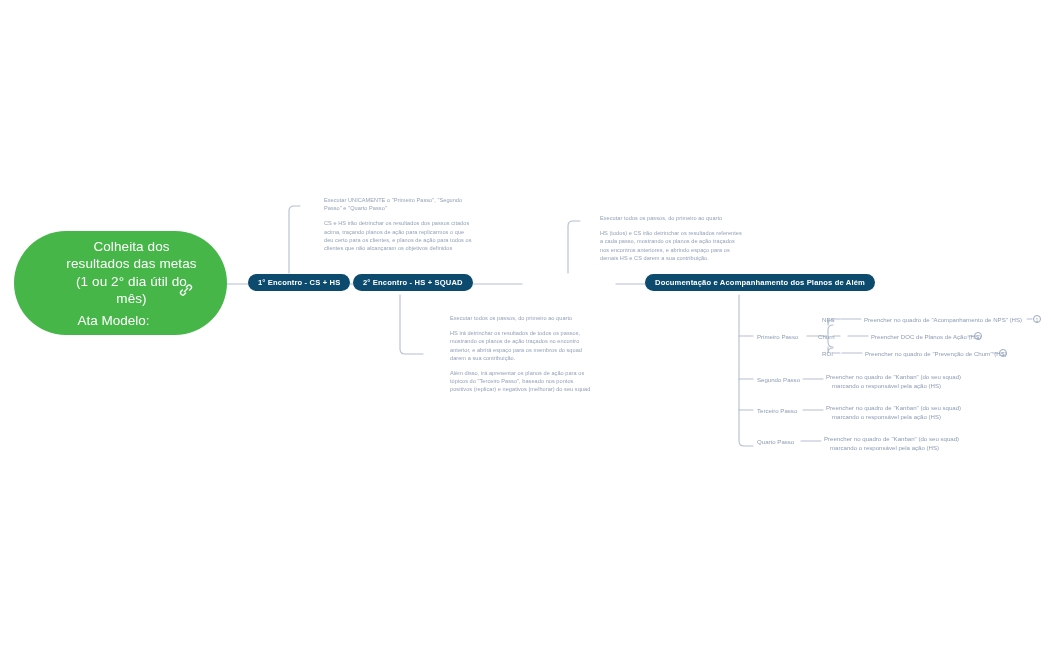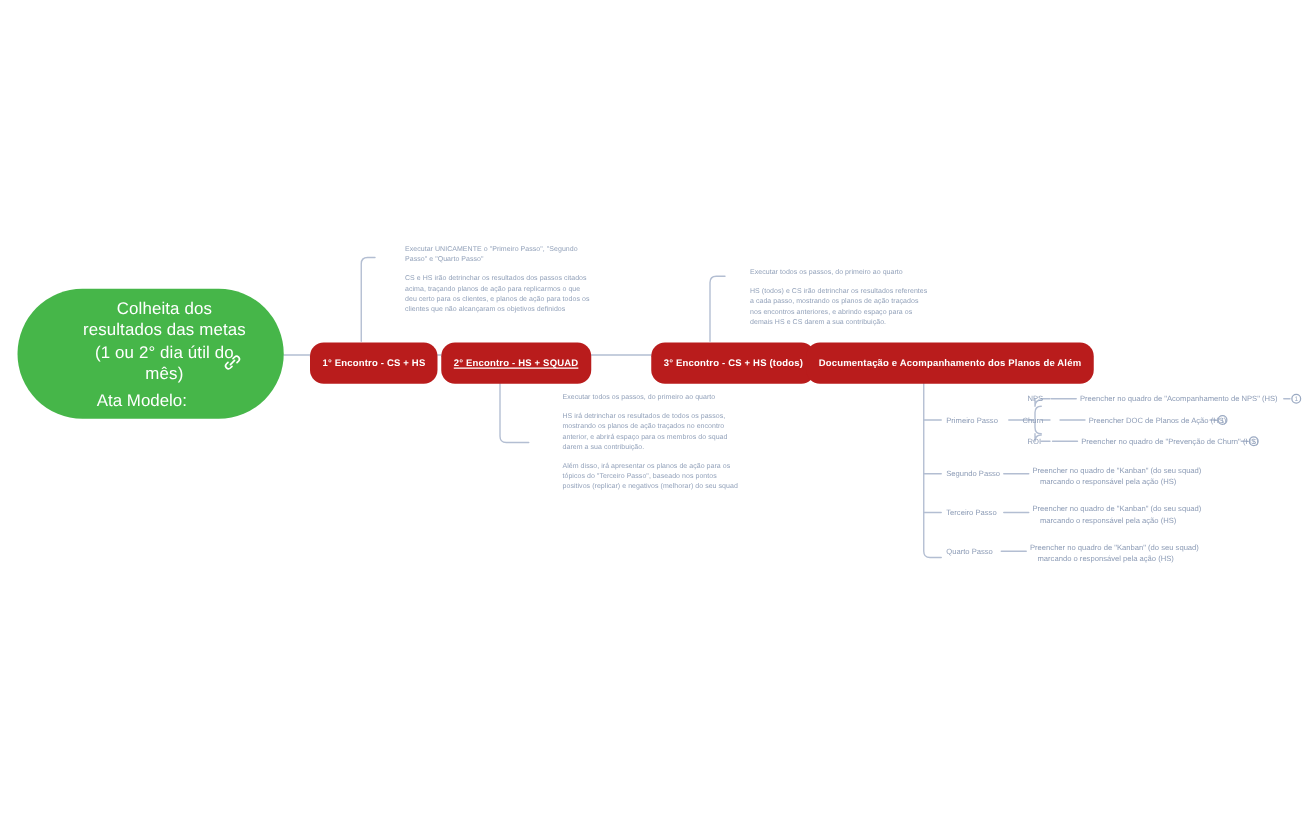--- a/index.html
+++ b/index.html
@@ -64,24 +64,24 @@
     width: 18px;
     height: 18px;
     display: flex;
     align-items: center;
     justify-content: center;
   }
 
   
   .pill {
     position: absolute;
-    background: #b91c1c;
+    background: #0c4a6e;
     color: #ffffff;
     border-radius: 11px;
-    height: 33px;
+    height: 17px;
     display: flex;
     align-items: center;
     justify-content: center;
     font-size: 7.6px;
     font-weight: bold;
     letter-spacing: 0.15px;
     white-space: nowrap;
     box-sizing: border-box;
     padding: 0 10px;
   }
@@ -184,23 +184,22 @@
       <svg width="16" height="16" viewBox="0 0 24 24" fill="none" stroke="#ffffff" stroke-width="2" stroke-linecap="round">
         <path d="M9.5 14.5 L14.5 9.5"></path>
         <path d="M12.6 7.4 L14.6 5.4 a3.4 3.4 0 0 1 4.8 4.8 l-2 2"></path>
         <path d="M11.4 16.6 L9.4 18.6 a3.4 3.4 0 0 1 -4.8 -4.8 l2 -2"></path>
       </svg>
     </span>
   </div>
 
   <div class="pill" style="left:248px; top:274px;">1° Encontro - CS + HS</div>
 
-  <div class="pill" style="left:353px; top:274px;text-decoration:underline;">2° Encontro - HS + SQUAD</div>
-
-  <div class="pill" style="left:521px; top:274px;">3° Encontro - CS + HS (todos)</div>
+  <div class="pill" style="left:353px; top:274px;">2° Encontro - HS + SQUAD</div>
+
 
   <div class="pill" style="left:645px; top:274px;">Documentação e Acompanhamento dos Planos de Além</div>
 
   <div class="note" style="left:324px; top:196px; width:148px;">
     <p>Executar UNICAMENTE o "Primeiro Passo", "Segundo Passo" e "Quarto Passo"</p>
     <p>CS e HS irão detrinchar os resultados dos passos citados acima, traçando planos de ação para replicarmos o que deu certo para os clientes, e planos de ação para todos os clientes que não alcançaram os objetivos definidos</p>
   </div>
 
   <div class="note" style="left:600px; top:214px; width:145px;">
     <p>Executar todos os passos, do primeiro ao quarto</p>

